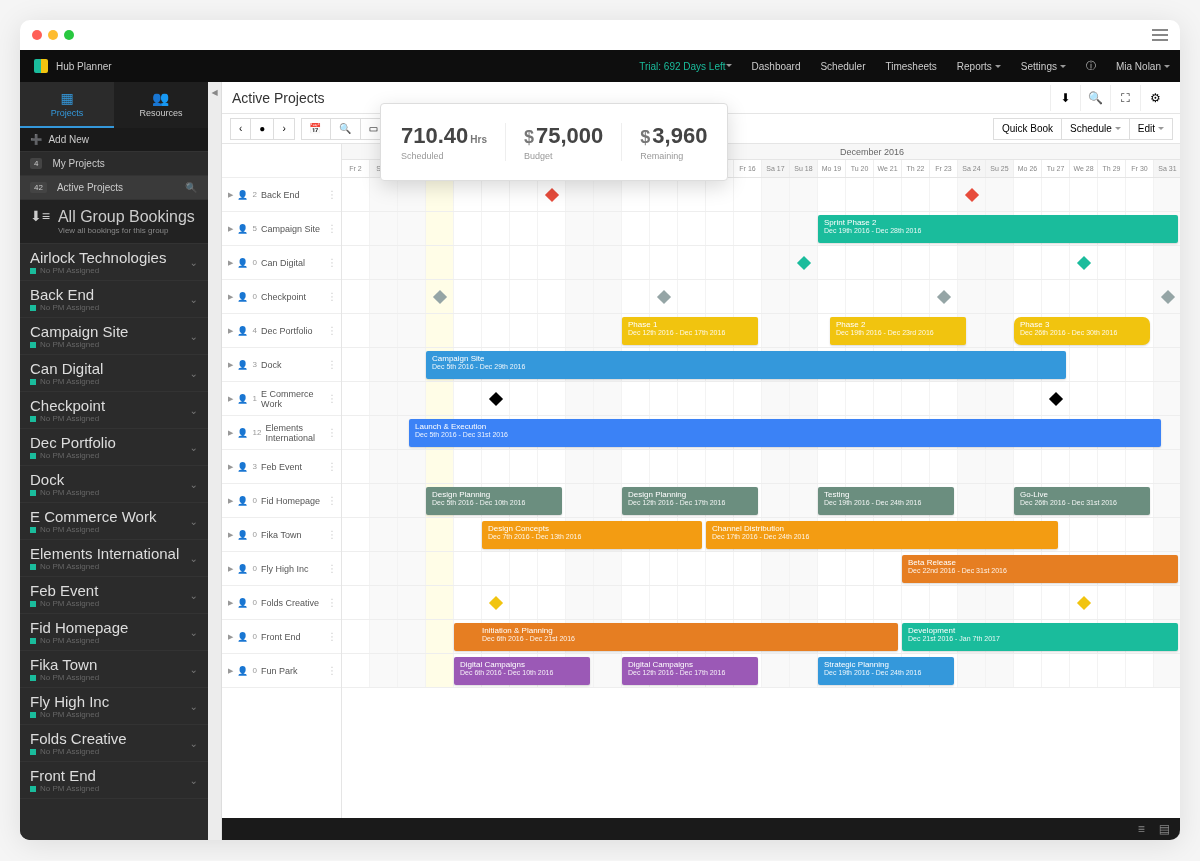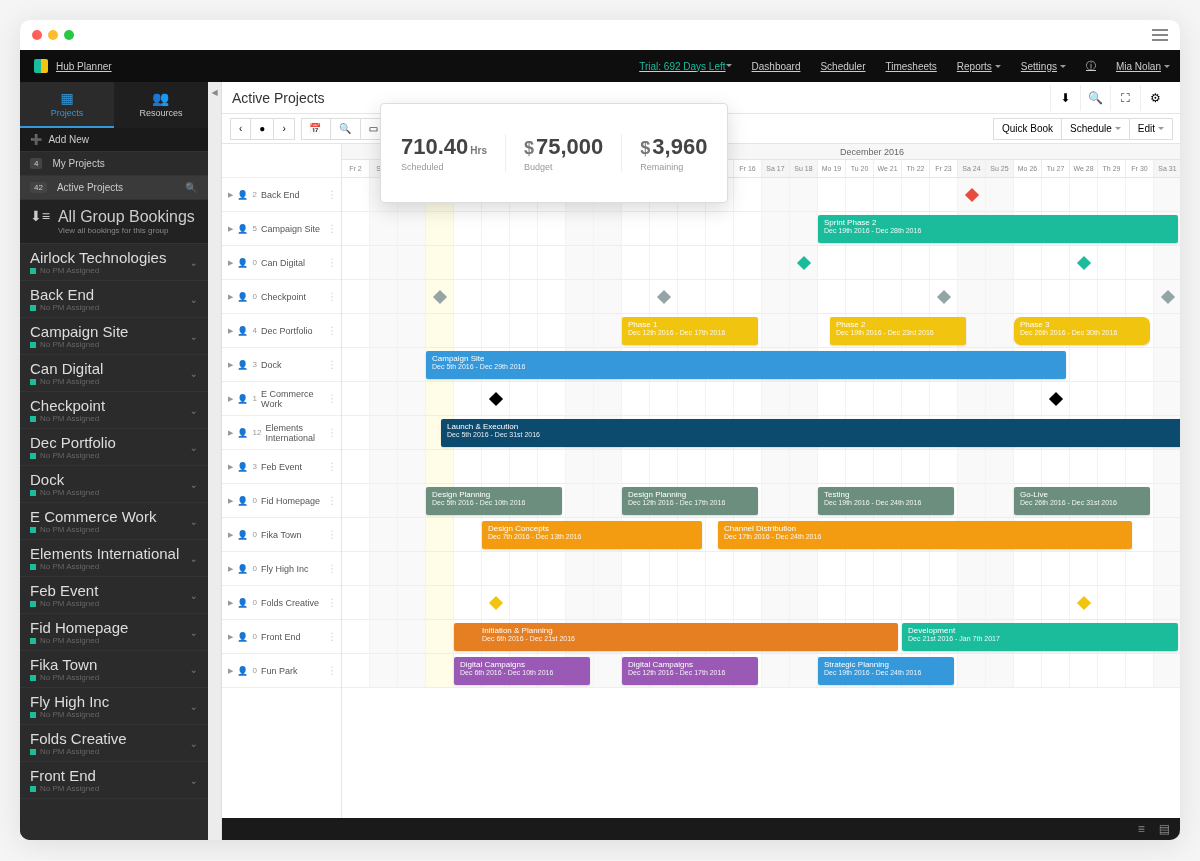--- a/index.html
+++ b/index.html
@@ -6,21 +6,21 @@
 body { background: #f5f5f5; padding: 20px; }
 .window { background: #fff; border-radius: 10px; box-shadow: 0 4px 30px rgba(0,0,0,0.1); overflow: hidden; width: 1160px; height: 820px; position: relative; }
 .titlebar { height: 30px; display: flex; align-items: center; padding: 0 12px; justify-content: space-between; }
 .traffic { display: flex; gap: 6px; }
 .dot { width: 10px; height: 10px; border-radius: 50%; }
 .dot.r { background: #ff5f57; } .dot.y { background: #febc2e; } .dot.g { background: #28c840; }
 .hamburger { display: flex; flex-direction: column; gap: 3px; cursor: pointer; }
 .hamburger span { width: 16px; height: 2px; background: #888; }
 .content { display: flex; flex-direction: column; height: calc(100% - 30px); position: relative; }
 
-.topbar-outer { background: #0e0e0e; display: flex; align-items: center; height: 32px; font-size: 10px; color: #ccc; text-decoration: underline; }
+.topbar-outer { background: #0e0e0e; display: flex; align-items: center; height: 32px; font-size: 10px; color: #ccc; }
 .logo { display:flex; align-items:center; gap:8px; padding: 0 14px; }
 .logo-icon { width: 14px; height: 14px; background: linear-gradient(to right, #1abc9c 50%, #f1c40f 50%); border-radius:2px;}
 .trialbadge { color: #1abc9c; margin-left: auto; padding: 0 10px; }
 .topnav { display: flex; }
 .topnav > div { padding: 0 10px; cursor: pointer; height: 32px; display:flex; align-items:center; gap:3px;}
 .chev-dn::after { content:''; border:3px solid transparent; border-top-color:#999; display:inline-block; margin-top:3px;}
 
 .workspace { display: flex; flex: 1; overflow: hidden; background:#2b2b2b;}
 
 .sidebar { width: 188px; background: #2b2b2b; color: #ccc; display: flex; flex-direction: column; font-size: 10px; overflow-y:auto;}
@@ -75,21 +75,21 @@
 .tl-body{position:relative;}
 .tl-row{height:34px; border-bottom:1px solid #eee; position:relative;}
 .tl-row .grid{position:absolute; inset:0; display:flex;}
 .tl-row .gcell{width:28px; border-right:1px solid #f3f3f3;}
 .tl-row .gcell.we{background:#f9f9f9;}
 .tl-row .gcell.today{background:#fffde7;}
 .bar{position:absolute; top:3px; height:28px; border-radius:2px; color:#fff; font-size:8px; padding:3px 6px; overflow:hidden; white-space:nowrap; box-shadow:0 1px 2px rgba(0,0,0,0.15);}
 .bar .bsub{font-size:7px; opacity:0.9;}
 .milestone{position:absolute; width:10px; height:10px; transform:rotate(45deg); top:12px;}
 
-.stats-popup{position:absolute; top:53px; left:360px; background:#fff; border:1px solid #ddd; border-radius:4px; box-shadow:0 6px 20px rgba(0,0,0,0.15); display:flex; padding:30px 20px; gap:18px; z-index:10;}
+.stats-popup{position:absolute; top:53px; left:360px; background:#fff; border:1px solid #ddd; border-radius:4px; box-shadow:0 6px 20px rgba(0,0,0,0.15); display:flex; padding:19px 20px; gap:18px; z-index:10;}
 .stat{text-align:left;}
 .stat-val{font-size:22px; font-weight:700; color:#444; display:flex; align-items:baseline; gap:2px;}
 .stat-unit{font-size:10px; color:#777;}
 .stat-label{font-size:9px; color:#999; margin-top:2px;}
 .stat-sep{width:1px; background:#eee;}
 
 .footer-bar{height:22px; background:#1a1a1a; display:flex; justify-content:flex-end; align-items:center; padding:0 10px; gap:14px; color:#888;}
 .footer-bar span{font-size:12px; cursor:pointer;}
 </style>
 </head>
@@ -719,21 +719,21 @@
                         <div class="gcell"></div>
                         <div class="gcell we"></div>
                         <div class="gcell we"></div>
                         <div class="gcell"></div>
                         <div class="gcell"></div>
                         <div class="gcell"></div>
                         <div class="gcell"></div>
                         <div class="gcell"></div>
                         <div class="gcell we"></div>
                       </div>
-                      <div class="bar" style="left: 99px; width: 752px; background: #0c4a6e;">
+                      <div class="bar" style="left: 67px; width: 752px; background: #3b82f6;">
                         <div>Launch &amp; Execution</div>
                         <div class="bsub">Dec 5th 2016 - Dec 31st 2016</div>
                       </div>
                     </div>
                     <div class="tl-row">
                       <div class="grid">
                         <div class="gcell"></div>
                         <div class="gcell we"></div>
                         <div class="gcell we"></div>
                         <div class="gcell today"></div>
@@ -845,21 +845,21 @@
                         <div class="gcell"></div>
                         <div class="gcell"></div>
                         <div class="gcell"></div>
                         <div class="gcell"></div>
                         <div class="gcell we"></div>
                       </div>
                       <div class="bar" style="left: 140px; width: 220px; background: rgb(243, 156, 18);">
                         <div>Design Concepts</div>
                         <div class="bsub">Dec 7th 2016 - Dec 13th 2016</div>
                       </div>
-                      <div class="bar" style="left: 376px; width: 414px; background: rgb(243, 156, 18);">
+                      <div class="bar" style="left: 364px; width: 352px; background: rgb(243, 156, 18);">
                         <div>Channel Distribution</div>
                         <div class="bsub">Dec 17th 2016 - Dec 24th 2016</div>
                       </div>
                     </div>
                     <div class="tl-row">
                       <div class="grid">
                         <div class="gcell"></div>
                         <div class="gcell we"></div>
                         <div class="gcell we"></div>
                         <div class="gcell today"></div>
@@ -882,20 +882,24 @@
                         <div class="gcell"></div>
                         <div class="gcell"></div>
                         <div class="gcell we"></div>
                         <div class="gcell we"></div>
                         <div class="gcell"></div>
                         <div class="gcell"></div>
                         <div class="gcell"></div>
                         <div class="gcell"></div>
                         <div class="gcell"></div>
                         <div class="gcell we"></div>
+                      </div>
+                      <div class="bar" style="left: 560px; width: 276px; background: rgb(230, 126, 34);">
+                        <div>Beta Release</div>
+                        <div class="bsub">Dec 22nd 2016 - Dec 31st 2016</div>
                       </div>
                     </div>
                     <div class="tl-row">
                       <div class="grid">
                         <div class="gcell"></div>
                         <div class="gcell we"></div>
                         <div class="gcell we"></div>
                         <div class="gcell today"></div>
                         <div class="gcell"></div>
                         <div class="gcell"></div>

